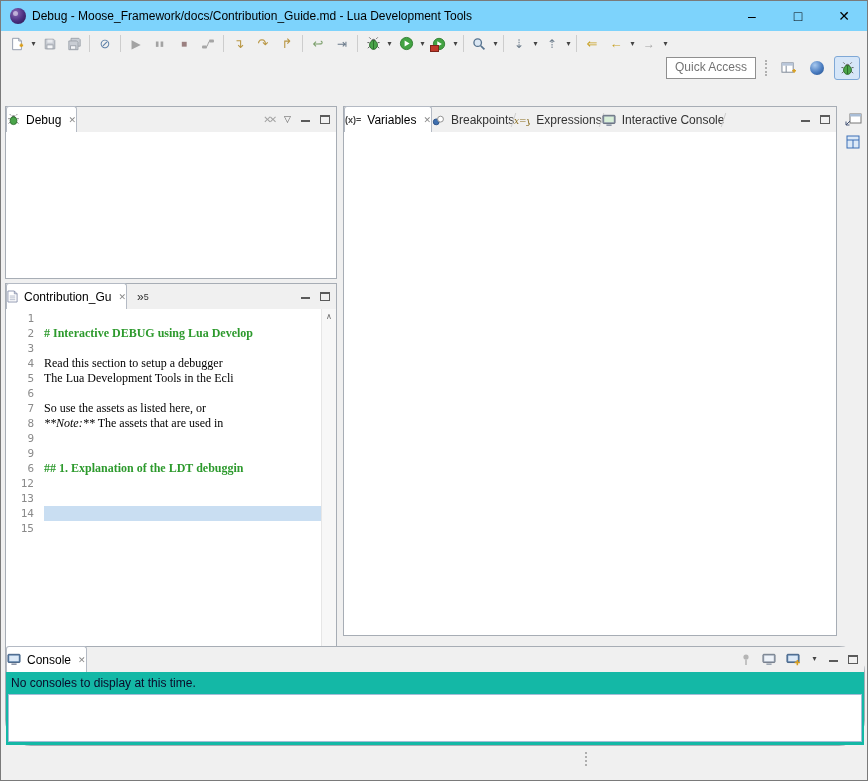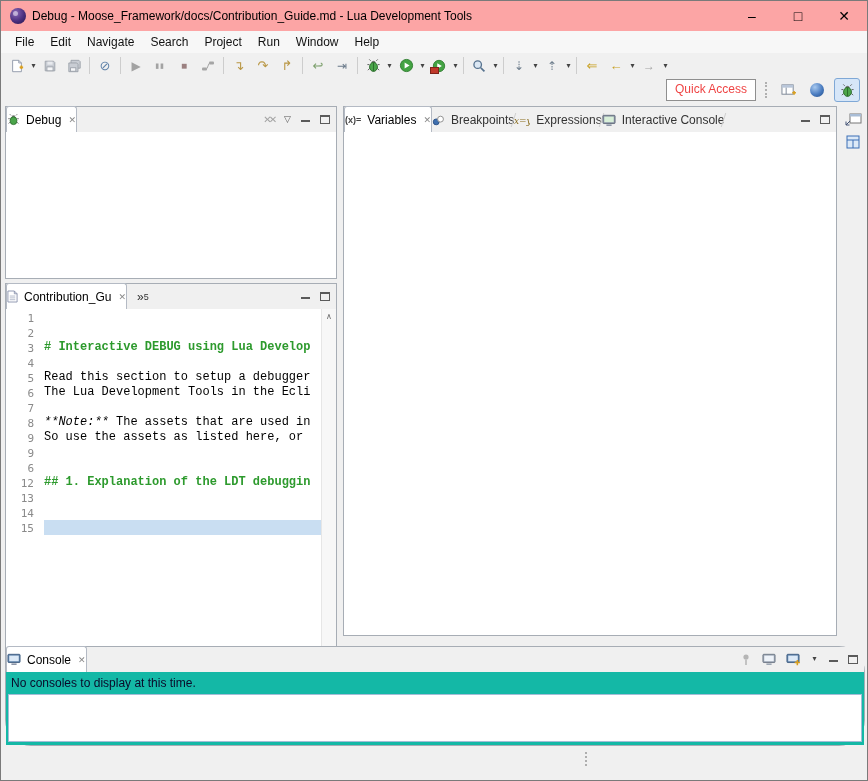--- a/index.html
+++ b/index.html
@@ -1,20 +1,20 @@
 <!DOCTYPE html>
 <html><head>
 <meta charset="utf-8">
 <style>
   html,body{margin:0;padding:0;background:#e8e8e8;}
   .window{position:relative;width:868px;height:781px;background:#f0f0f0;border:1px solid #7a7a7a;
     box-sizing:border-box;font-family:"Liberation Sans",sans-serif;font-size:12px;color:#111;overflow:hidden;}
 
   
-  .titlebar{height:30px;background:#fca5a5;display:flex;align-items:center;}
+  .titlebar{height:30px;background:#7dd3fc;display:flex;align-items:center;}
   .app-icon{width:16px;height:16px;border-radius:50%;margin:0 6px 0 9px;flex:0 0 auto;
     background:radial-gradient(circle at 35% 30%, #8a68b8 0%, #4a2f7e 55%, #241347 100%);position:relative;}
   .app-icon::after{content:"";position:absolute;left:3px;top:3px;width:5px;height:5px;border-radius:50%;background:rgba(255,255,255,.5);}
   .title-text{font-size:12px;color:#000;white-space:nowrap;}
   .win-controls{margin-left:auto;display:flex;height:30px;}
   .win-btn{width:46px;height:30px;display:flex;align-items:center;justify-content:center;font-size:14px;color:#000;cursor:default;}
 
   
   .menubar{height:22px;display:flex;align-items:center;padding-left:6px;background:#f7f7f7;}
   .menu-item{padding:3px 8px;cursor:default;}
@@ -32,21 +32,21 @@
   .g-drop{color:#7da06d;font-size:13px;}
   .g-filt{color:#6a7a8a;font-size:12px;}
   .g-skip{color:#5d80a8;font-size:13px;}
   .g-ann{color:#6a7a8a;font-size:12px;}
   .g-yel{color:#c9a227;font-size:13px;}
   .ext-wrap{position:relative;display:inline-block;line-height:0;}
   .toolbox{position:absolute;left:-2px;bottom:-1px;width:7px;height:5px;background:#c0392b;border:1px solid #7e241a;}
 
   
   .quickrow{height:24px;display:flex;align-items:center;justify-content:flex-end;padding-right:7px;gap:5px;background:#f0f0f0;}
-  .qa-box{border:1px solid #8f8f8f;background:#fff;height:20px;line-height:18px;padding:0 8px;min-width:72px;color:#ef4444;}
+  .qa-box{border:1px solid #8f8f8f;background:#fff;height:20px;line-height:18px;padding:0 8px;min-width:72px;color:#737373;}
   .vdots{height:16px;border-left:2px dotted #b0b0b0;margin:0 4px;}
   .persp{width:24px;height:22px;display:flex;align-items:center;justify-content:center;border-radius:3px;}
   .persp.active{background:#d6e6f8;border:1px solid #7fa8d6;}
   .lua-sphere{width:14px;height:14px;border-radius:50%;background:radial-gradient(circle at 35% 30%, #a8c9ef 0%, #4a7cc0 55%, #1f4a86 100%);}
 
   
   .workbench{position:absolute;left:0;top:101px;right:0;bottom:0;background:#f0f0f0;}
   .view{position:absolute;border:1px solid #a7adb5;background:#fff;box-sizing:border-box;}
   .tabbar{height:25px;background:#f0f0f0;border-bottom:1px solid #c2c7cf;display:flex;align-items:flex-end;position:relative;}
   .tab{height:24px;display:flex;align-items:center;gap:6px;padding:0 0;color:#333;position:relative;white-space:nowrap;margin-top:18px;}
@@ -58,22 +58,22 @@
   .xicon{display:inline-block;width:10px;height:9px;border:1px solid #5a5a5a;border-top-width:2px;box-sizing:border-box;}
   .vmenu{font-size:9px;color:#555;line-height:10px;}
   .ovf{display:flex;align-items:center;padding:0 6px;margin-left:4px;color:#333;height:24px;}
   .ovf sub{font-size:9px;}
 
   
   .ed-body{position:absolute;left:0;top:25px;right:0;bottom:0;background:#fff;overflow:hidden;}
   .gutter{position:absolute;left:0;top:0;bottom:15px;width:37px;padding-top:2px;color:#8a8a8a;
     font-family:"DejaVu Sans Mono","Liberation Mono",monospace;font-size:11px;text-align:right;background:#fff;}
   .gutter div{height:15px;line-height:15px;padding-right:9px;}
-  .code{position:absolute;left:38px;top:0;right:15px;bottom:15px;padding-top:16px;overflow:hidden;
-    font-family:Liberation Mono, monospace;font-size:12px;color:#000;}
+  .code{position:absolute;left:38px;top:0;right:15px;bottom:15px;padding-top:2px;overflow:hidden;
+    font-family:Liberation Serif, serif;font-size:12px;color:#000;}
   .ln{height:15px;line-height:15px;white-space:pre;}
   .ln.h{color:#2d9a2d;font-weight:bold;}
   .ln.cur{background:#c9def2;}
   .em{font-style:italic;}
   .vscroll{position:absolute;right:0;top:0;bottom:15px;width:15px;background:#f7f7f7;border-left:1px solid #e6e6e6;
     display:flex;flex-direction:column;justify-content:space-between;align-items:center;font-size:8px;color:#666;padding:3px 0;box-sizing:border-box;}
   .hscroll{position:absolute;left:38px;right:15px;bottom:0;height:15px;background:#f7f7f7;border-top:1px solid #e6e6e6;
     display:flex;align-items:center;font-size:11px;color:#555;padding:0 4px;box-sizing:border-box;}
   .hthumb{width:52px;height:10px;background:#c3c3c3;margin-left:6px;}
   .hsp{flex:1;}
@@ -103,30 +103,20 @@
   <div class="titlebar">
     <div class="app-icon"></div>
     <div class="title-text">Debug - Moose_Framework/docs/Contribution_Guide.md - Lua Development Tools</div>
     <div class="win-controls">
       <div class="win-btn">–</div>
       <div class="win-btn">□</div>
       <div class="win-btn">✕</div>
     </div>
   </div>
 
-  <div class="menubar">
-    <div class="menu-item">File</div>
-    <div class="menu-item">Edit</div>
-    <div class="menu-item">Navigate</div>
-    <div class="menu-item">Search</div>
-    <div class="menu-item">Project</div>
-    <div class="menu-item">Run</div>
-    <div class="menu-item">Window</div>
-    <div class="menu-item">Help</div>
-  </div>
 
   <div class="toolbar">
     <div class="tb">
       <svg width="14" height="14" viewBox="0 0 16 16">
         <path d="M3 1.5 H10 L13 4.5 V14.5 H3 Z" fill="#fff" stroke="#8a93a5"></path>
         <path d="M10 1.5 V4.5 H13" fill="none" stroke="#8a93a5"></path>
         <path d="M11 9.5 H15 M13 7.5 V11.5" stroke="#d99f1f" stroke-width="2"></path>
       </svg>
     </div>
     <div class="drop">▾</div>
@@ -299,22 +289,22 @@
           <div>14</div>
           <div>15</div>
         </div>
         <div class="code">
           <div class="ln"></div>
           <div class="ln h"># Interactive DEBUG using Lua Develop</div>
           <div class="ln"></div>
           <div class="ln">Read this section to setup a debugger</div>
           <div class="ln">The Lua Development Tools in the Ecli</div>
           <div class="ln"></div>
+          <div class="ln">So use the assets as listed here, or</div>
           <div class="ln"><span class="em">**Note:** </span><span>The assets that are used in</span></div>
-          <div class="ln">So use the assets as listed here, or</div>
           <div class="ln"></div>
           <div class="ln"></div>
           <div class="ln h">## 1. Explanation of the LDT debuggin</div>
           <div class="ln"></div>
           <div class="ln"></div>
           <div class="ln cur"></div>
         </div>
         <div class="vscroll">
           <span>∧</span>
           <span>∨</span>

